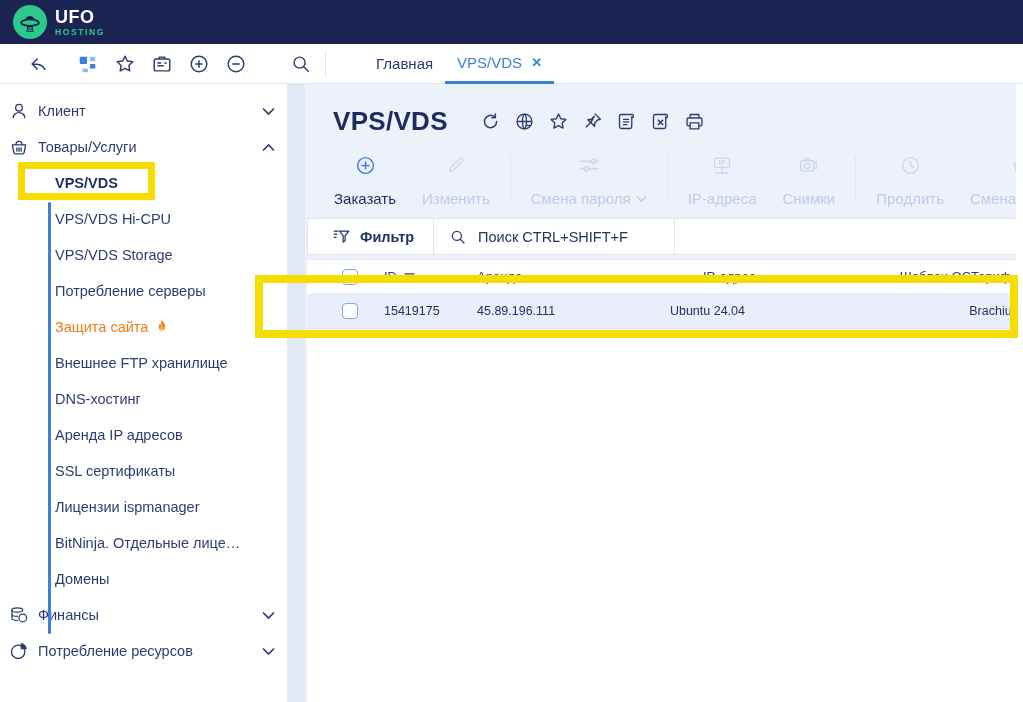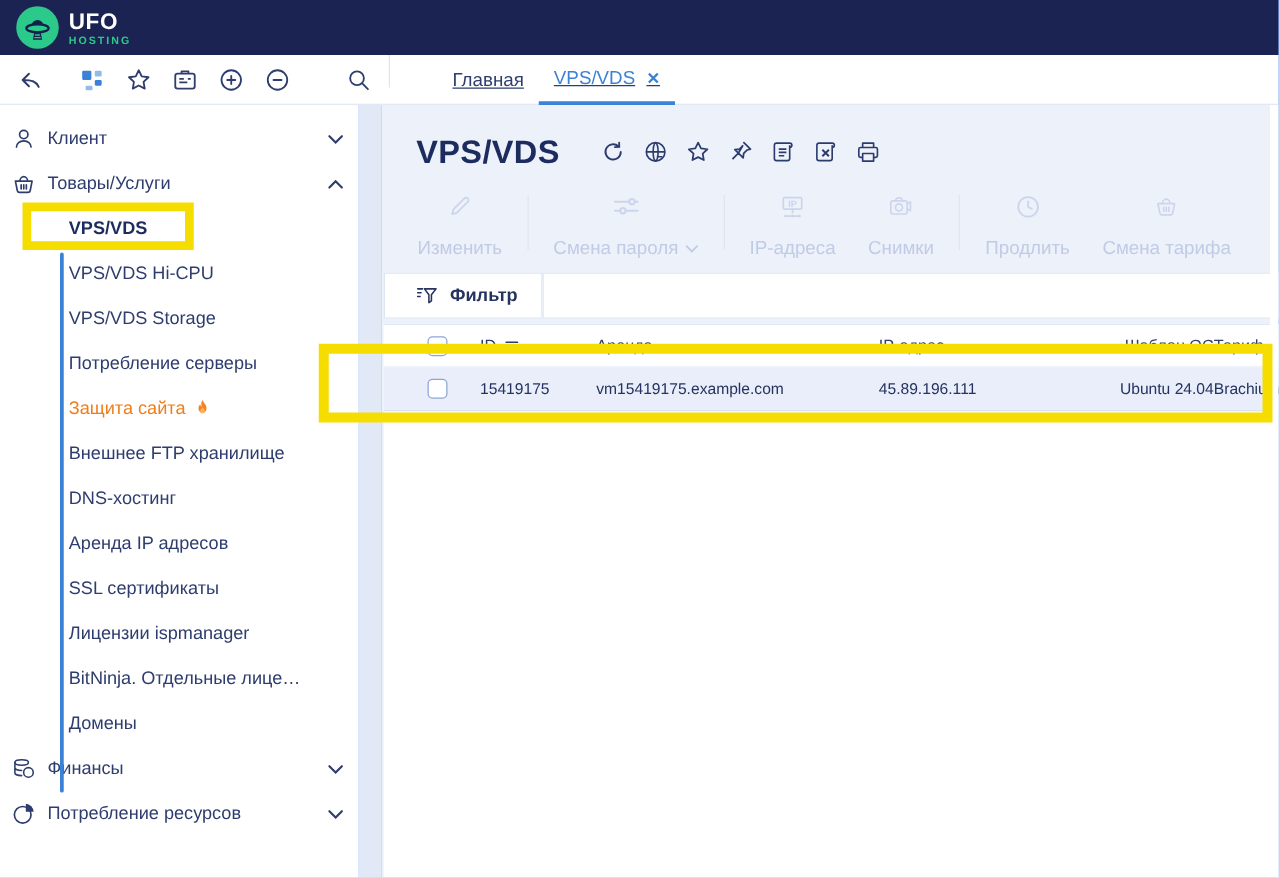--- a/index.html
+++ b/index.html
@@ -1,29 +1,29 @@
 <!DOCTYPE html>
 <html><head>
 <meta charset="utf-8">
 <style>
   * { margin:0; padding:0; box-sizing:border-box; }
   html,body { background:#fff; }
   .app{
     position:relative; width:1023px; height:702px; overflow:hidden;
-    font-family:"Liberation Sans", sans-serif; background:#3b82f6; color:#2e3d6e;
+    font-family:"Liberation Sans", sans-serif; background:#be185d; color:#2e3d6e;
   }
   
   .topbar{ height:44px; background:#1b2353; display:flex; align-items:center; padding-left:13px; }
   .logo{ display:flex; align-items:center; gap:8px; }
   .logo-circle{ width:34px; height:34px; border-radius:50%; background:#2bc98a; display:flex; align-items:center; justify-content:center; }
   .brand-text{ display:flex; flex-direction:column; line-height:1; }
   .brand-name{ font-size:18px; font-weight:bold; color:#ffffff; letter-spacing:.5px; }
   .brand-tag{ font-size:8.5px; font-weight:bold; color:#2bc98a; letter-spacing:1.6px; margin-top:2px; }
   
-  .navrow{ height:40px; background:#fff; border-bottom:1px solid #e2e8f5; display:flex; align-items:flex-start; padding-left:6px;text-decoration:underline; }
+  .navrow{ height:40px; background:#fff; border-bottom:1px solid #e2e8f5; display:flex; align-items:center; padding-left:20px; }
   .nav-btn{ width:37px; height:40px; display:flex; align-items:center; justify-content:center; color:#2e3d6e; cursor:pointer; background:none; border:none; }
   .nav-btn.blue{ color:#3b82d6; }
   .nav-gap{ width:12px; }
   .vdiv{ width:1px; height:26px; background:#dfe5f2; margin:0 6px; }
   .tabs{ display:flex; margin-left:32px; height:40px; }
   .tab{ display:flex; align-items:center; padding:0 12px; font-size:15px; color:#2e3d6e; cursor:pointer; }
   .tab.active{ color:#3b82d6; border-bottom:3px solid #3b82d6; gap:9px; }
   .tab-close{ font-size:13px; font-weight:bold; color:#3b82d6; cursor:pointer; line-height:1; }
   
   .content{ position:absolute; top:84px; left:0; right:0; bottom:0; display:flex; }
@@ -309,20 +309,29 @@
         </button>
         <button class="t-icon">
           <svg width="21" height="21" viewBox="0 0 24 24" fill="none" stroke="currentColor" stroke-width="1.5" stroke-linejoin="round">
               <path d="M7 8 V4 h10 v4 M5 8 h14 a1.5 1.5 0 0 1 1.5 1.5 v6 a1.5 1.5 0 0 1-1.5 1.5 h-2.5 M7 17 H5 a1.5 1.5 0 0 1-1.5-1.5 v-6 A1.5 1.5 0 0 1 5 8"></path>
               <rect x="7" y="13.5" width="10" height="7"></rect>
             </svg>
         </button>
       </div>
 
       <div class="actions">
+        <button class="action-btn">
+          <span class="aicon">
+            <svg width="21" height="21" viewBox="0 0 24 24" fill="none" stroke="currentColor" stroke-width="1.7" stroke-linecap="round">
+                <circle cx="12" cy="12" r="9"></circle>
+                <path d="M12 8 v8 M8 12 h8"></path>
+              </svg>
+          </span>
+          <span class="a-label">Заказать</span>
+        </button>
         <button class="action-btn disabled">
           <span class="aicon">
             <svg width="20" height="20" viewBox="0 0 24 24" fill="none" stroke="currentColor" stroke-width="1.7" stroke-linejoin="round">
                 <path d="M4.5 19.5 l1.2-4.4 L16.5 4.3 a1.8 1.8 0 0 1 2.6 0 l.6.6 a1.8 1.8 0 0 1 0 2.6 L8.9 18.3 z"></path>
               </svg>
           </span>
           <span class="a-label">Изменить</span>
         </button>
         <div class="adivider"></div>
         <button class="action-btn disabled">
@@ -387,20 +396,27 @@
 
       <div class="filter-bar">
         <button class="filter-btn">
           <svg width="19" height="17" viewBox="0 0 24 22" fill="none" stroke="currentColor" stroke-width="1.6" stroke-linecap="round" stroke-linejoin="round">
               <path d="M2.5 4 h5 M2.5 8 h3.5 M2.5 12 h2.5"></path>
               <path d="M9.5 4 h12 l-4.8 6 v6.5 l-2.6 1.8 v-8.3 z"></path>
             </svg>
           <span>Фильтр</span>
         </button>
         <div class="fdivider"></div>
+        <div class="search-zone">
+          <svg width="18" height="18" viewBox="0 0 24 24" fill="none" stroke="currentColor" stroke-width="1.7" stroke-linecap="round">
+              <circle cx="10.5" cy="10.5" r="6"></circle>
+              <path d="M15 15 L20 20"></path>
+            </svg>
+          <input class="search-input" type="text" placeholder="Поиск CTRL+SHIFT+F" style="">
+        </div>
         <div class="fdivider"></div>
       </div>
 
       <div class="table-panel">
         <div class="thead">
           <div class="c1">
               <span class="checkbox"></span>
             </div>
           <div class="c2">
             <span>ID</span>
@@ -415,21 +431,20 @@
           <div class="c5">Шаблон ОС</div>
           <div class="c6">Тариф</div>
         </div>
         <div class="trow">
           <div class="c1">
               <span class="checkbox"></span>
             </div>
           <div class="c2">
               <span>15419175</span>
             </div>
-          <div class="c3">vm15419175.example.com</div>
           <div class="c4">45.89.196.111</div>
           <div class="c5">Ubuntu 24.04</div>
           <div class="c6">Brachium[NL]</div>
         </div>
       </div>
 
       <div class="right-strip"></div>
     </main>
   </div>
 

